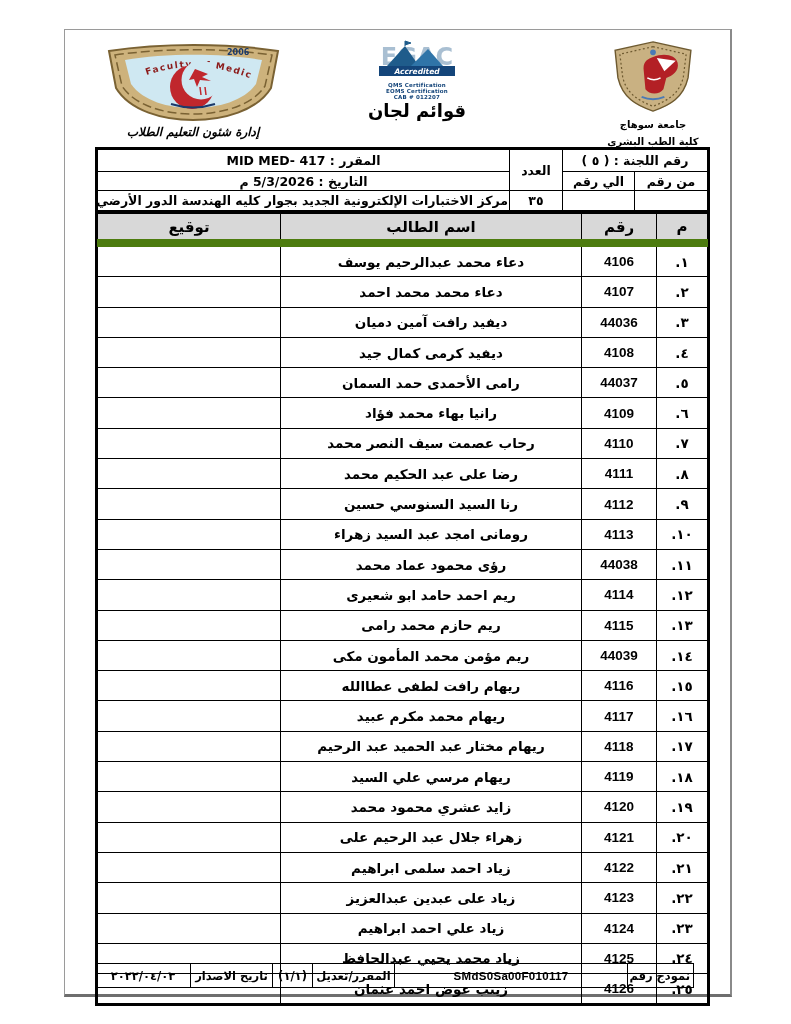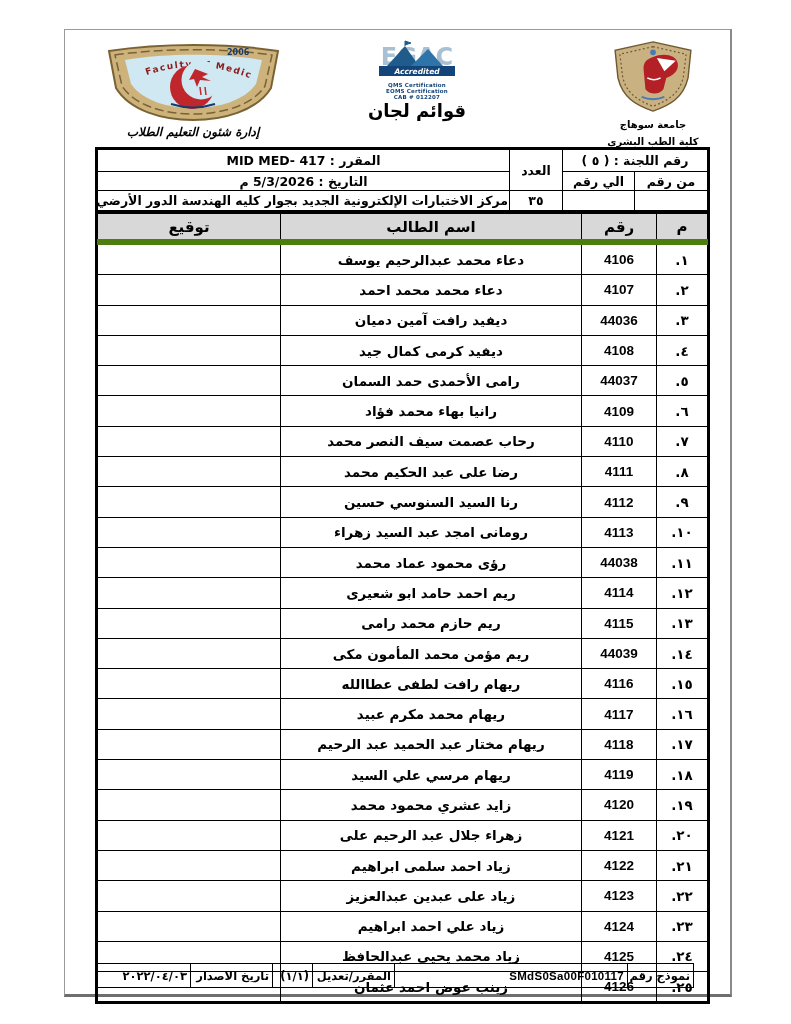--- a/index.html
+++ b/index.html
@@ -25,28 +25,28 @@
   
   .tables-wrap{position:absolute;left:30px;top:117px;width:611px;border:2px solid #000;}
   table{border-collapse:collapse;table-layout:fixed;width:100%;}
   td,th{border:1px solid #000;overflow:hidden;white-space:nowrap;}
   .info-table{direction:rtl;border-bottom:3px solid #000;}
   .info-table td{text-align:center;font-size:12.5px;}
   .r1{height:22px;} .r2{height:19px;} .r3{height:21px;}
   .cell-course{font-size:13px;}
   .cell-loc{font-size:10.5px;}
   .main-table{direction:rtl;}
-  .main-table thead th{background:#d8d8d8;height:23px;font-size:15px;border-bottom:6px solid #4d7c0f;text-align:center;}
+  .main-table thead th{background:#d8d8d8;height:23px;font-size:15px;border-bottom:8px solid #4d7c0f;text-align:center;}
   .main-table tbody td{height:27.3px;font-size:13.5px;text-align:center;vertical-align:middle;}
   .c-serial{font-size:12.5px;}
   .c-number{font-size:14px;font-family:Liberation Sans, sans-serif;}
 
   
   .footer-table{position:absolute;left:30px;top:933px;width:598px;direction:rtl;}
-  .footer-table td{height:23px;text-align:right;font-size:11.5px;padding:0 3px;}
+  .footer-table td{height:23px;text-align:center;font-size:11.5px;padding:0 3px;}
   .code{font-family:Liberation Sans, sans-serif;font-size:13.5px;letter-spacing:.3px;}
 </style>
 </head>
 <body>
 
 <div class="page">
 
   <div class="hdr-left">
     <svg width="188" height="80" viewBox="0 0 188 80">
       <path d="M10,9 C62,1 128,1 179,9 L172,46 C158,69 124,78 94,78 C64,78 31,69 17,46 Z" fill="#cdb27c" stroke="#7a6233" stroke-width="2"></path>

